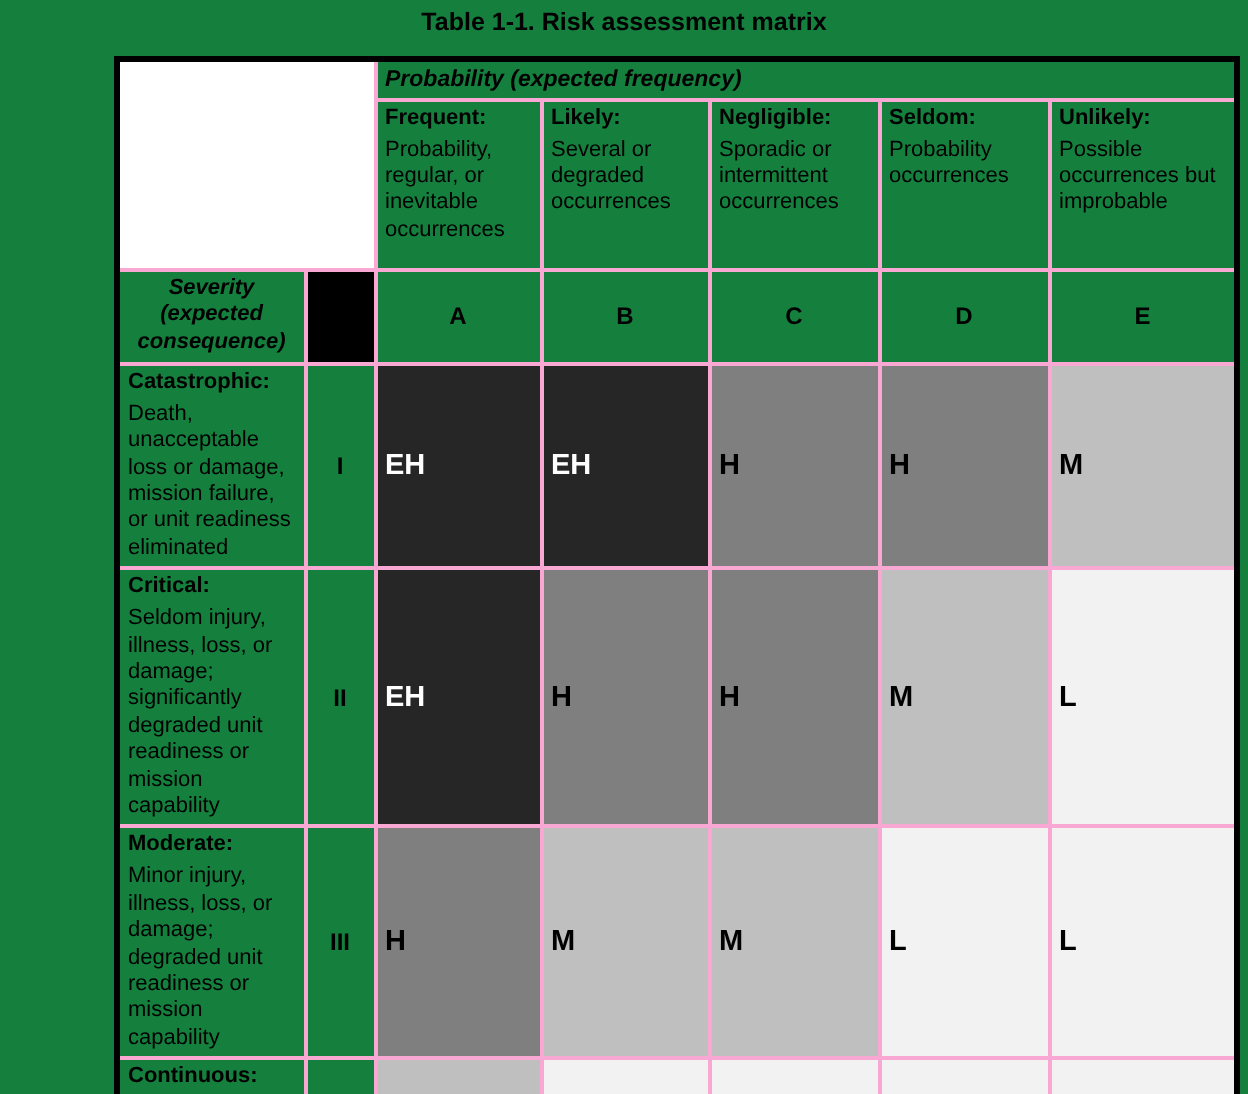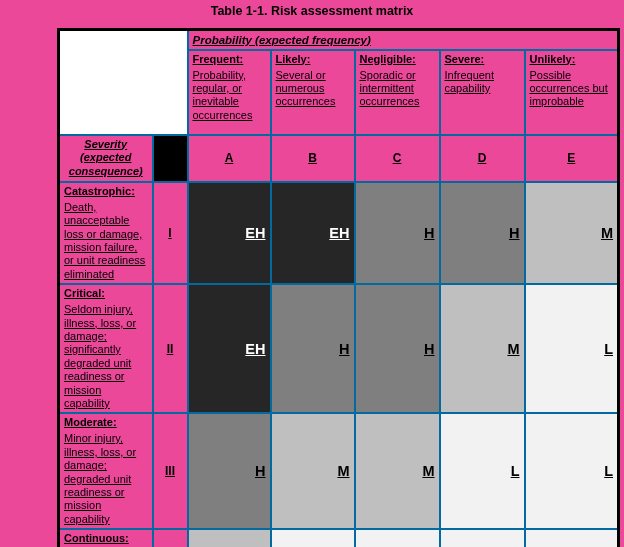--- a/index.html
+++ b/index.html
@@ -1,20 +1,20 @@
 <!DOCTYPE html>
 <html><head>
 <meta charset="utf-8">
 <style>
   html, body { margin: 0; padding: 0; background: #ffffff; }
   .page {
     position: relative;
     width: 624px;
     height: 547px;
-    background: #ec4899;
+    background: #15803d;
     font-family: "Liberation Sans", sans-serif;
     color: #000000;
     overflow: hidden;
   }
   .title {
     position: absolute;
     top: 4px;
     left: 0;
     width: 624px;
     text-align: center;
@@ -25,24 +25,23 @@
     position: absolute;
     left: 57px;
     top: 28px;
     width: 560px;
     border-collapse: collapse;
     table-layout: fixed;
     border: 3px solid #000000;
     font-size: 11px;
   }
   table.matrix td {
-    border: 2px solid #0369a1;
+    border: 2px solid #f9a8d4;
     padding: 2px 4px;
     overflow: hidden;
-    text-decoration: underline;
   }
   col.c-sev { width: 94px; }
   col.c-num { width: 35px; }
   col.c-a { width: 83px; }
   col.c-b { width: 84px; }
   col.c-c { width: 85px; }
   col.c-d { width: 85px; }
   col.c-e { width: 94px; }
 
   tr.r-prob   { height: 20px; }
@@ -80,21 +79,21 @@
   }
   td.sevcell { vertical-align: top; margin-left: 33px; }
   td.numcell {
     font-weight: bold;
     text-align: center;
     vertical-align: middle;
     font-size: 12px;
   }
   td.risk {
     font-weight: bold;
-    text-align: right;
+    text-align: left;
     vertical-align: middle;
     font-size: 14.5px;
   }
   .risk-EH { background: #262626; color: #ffffff; }
   .risk-H  { background: #7f7f7f; color: #000000; }
   .risk-M  { background: #bfbfbf; color: #000000; }
   .risk-L  { background: #f2f2f2; color: #000000; }
 </style>
 </head>
 <body>
@@ -119,29 +118,29 @@
       <td class="prob-head" colspan="5">Probability (expected frequency)</td>
     </tr>
 
     <tr class="r-desc">
       <td class="pcol">
         <div class="pname">Frequent:</div>
         <div class="pdesc">Probability, regular, or inevitable occurrences</div>
       </td>
       <td class="pcol">
         <div class="pname">Likely:</div>
-        <div class="pdesc">Several or numerous occurrences</div>
+        <div class="pdesc">Several or degraded occurrences</div>
       </td>
       <td class="pcol">
         <div class="pname">Negligible:</div>
         <div class="pdesc">Sporadic or intermittent occurrences</div>
       </td>
       <td class="pcol">
-        <div class="pname">Severe:</div>
-        <div class="pdesc">Infrequent capability</div>
+        <div class="pname">Seldom:</div>
+        <div class="pdesc">Probability occurrences</div>
       </td>
       <td class="pcol">
         <div class="pname">Unlikely:</div>
         <div class="pdesc">Possible occurrences but improbable</div>
       </td>
     </tr>
 
     <tr class="r-sev">
       <td class="sev-head">Severity (expected consequence)</td>
       <td class="black-cell"></td>

